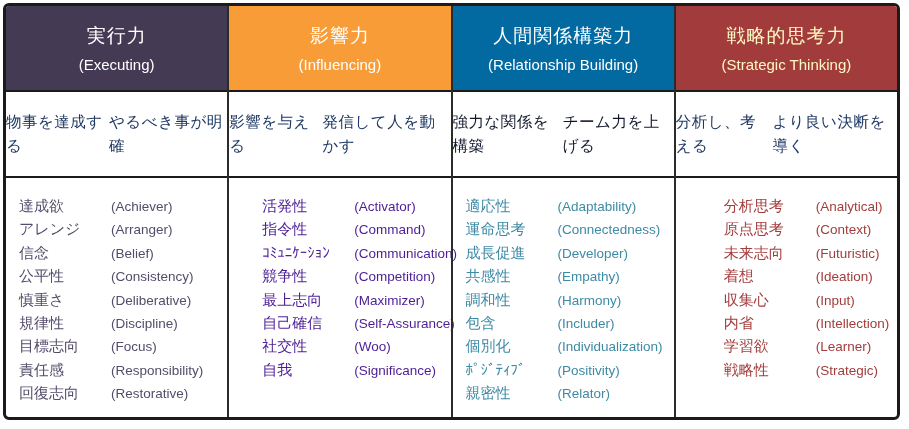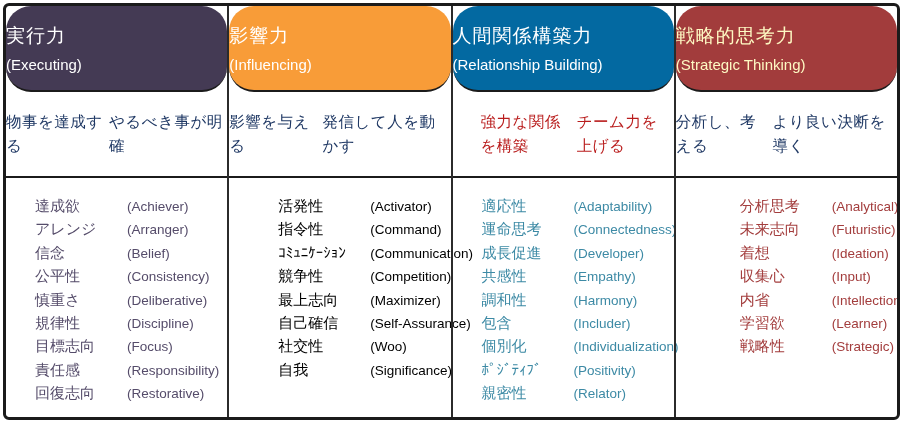--- a/index.html
+++ b/index.html
@@ -10,32 +10,32 @@
   }
   .board{
     position:absolute;left:3px;top:3px;width:897px;height:417px;
     border:3px solid #1b1b1b;border-radius:6px;background:#ffffff;
     display:flex;overflow:hidden;box-sizing:border-box;
   }
   .col{flex:1 1 0;display:flex;flex-direction:column;min-width:0;}
   .col + .col{border-left:2px solid #2b2b2b;}
   .header{
     height:84px;flex:none;display:flex;flex-direction:column;
-    align-items:flex-start;justify-content:center;gap:7px;
-    color:#ffffff;border-bottom:2px solid #1b1b1b;border-radius:25px;
+    align-items:center;justify-content:center;gap:7px;
+    color:#ffffff;border-bottom:2px solid #1b1b1b;
   }
   .title-ja{font-size:19px;letter-spacing:1px;}
   .title-en{font-size:15px;}
   .desc{
     height:84px;flex:none;display:flex;flex-direction:row;
     align-items:center;justify-content:center;
     border-bottom:2px solid #1b1b1b;
     font-size:15.5px;line-height:24px;letter-spacing:0.5px;
   }
-  .items{flex:1;padding:17px 4px 0 13px;box-sizing:border-box;margin-left:16px;}
+  .items{flex:1;padding:17px 4px 0 13px;box-sizing:border-box;}
   .item{display:flex;align-items:baseline;line-height:22.4px;white-space:nowrap;}
   .item .ja{font-size:15px;min-width:92px;flex:none;}
   .item .en{font-size:13.5px;}
 </style>
 </head>
 <body>
 
 <div class="board">
 
   <div class="col">
@@ -89,21 +89,21 @@
 
   <div class="col">
     <div class="header" style="background: rgb(248, 156, 56); color: rgb(255, 255, 255);">
       <div class="title-ja">影響力</div>
       <div class="title-en">(Influencing)</div>
     </div>
     <div class="desc" style="color: rgb(31, 56, 100); gap: 8px;">
       <div>影響を与える</div>
       <div>発信して人を動かす</div>
     </div>
-    <div class="items" style="color: #000000; padding-left: 33px;">
+    <div class="items" style="color: #4c1d95; padding-left: 33px;">
         <div class="item">
           <span class="ja">活発性</span>
           <span class="en">(Activator)</span>
         </div>
         <div class="item">
           <span class="ja">指令性</span>
           <span class="en">(Command)</span>
         </div>
         <div class="item">
           <span class="ja">ｺﾐｭﾆｹｰｼｮﾝ</span>
@@ -130,21 +130,21 @@
           <span class="en">(Significance)</span>
         </div>
       </div>
   </div>
 
   <div class="col">
     <div class="header" style="background: #0369a1; color: rgb(255, 255, 255);">
       <div class="title-ja">人間関係構築力</div>
       <div class="title-en">(Relationship Building)</div>
     </div>
-    <div class="desc" style="color: #b91c1c; padding-left: 28px;">
+    <div class="desc" style="color: #0f172a;">
       <div>強力な関係を構築</div>
       <div>チーム力を上げる</div>
     </div>
     <div class="items" style="color: rgb(61, 138, 165);">
         <div class="item">
           <span class="ja">適応性</span>
           <span class="en">(Adaptability)</span>
         </div>
         <div class="item">
           <span class="ja">運命思考</span>
@@ -189,20 +189,24 @@
     <div class="desc" style="color: rgb(31, 56, 100);">
       <div>分析し、考える</div>
       <div>より良い決断を導く</div>
     </div>
     <div class="items" style="color: rgb(163, 61, 61); padding-left: 48px;">
         <div class="item">
           <span class="ja">分析思考</span>
           <span class="en">(Analytical)</span>
         </div>
         <div class="item">
+          <span class="ja">原点思考</span>
+          <span class="en">(Context)</span>
+        </div>
+        <div class="item">
           <span class="ja">未来志向</span>
           <span class="en">(Futuristic)</span>
         </div>
         <div class="item">
           <span class="ja">着想</span>
           <span class="en">(Ideation)</span>
         </div>
         <div class="item">
           <span class="ja">収集心</span>
           <span class="en">(Input)</span>

